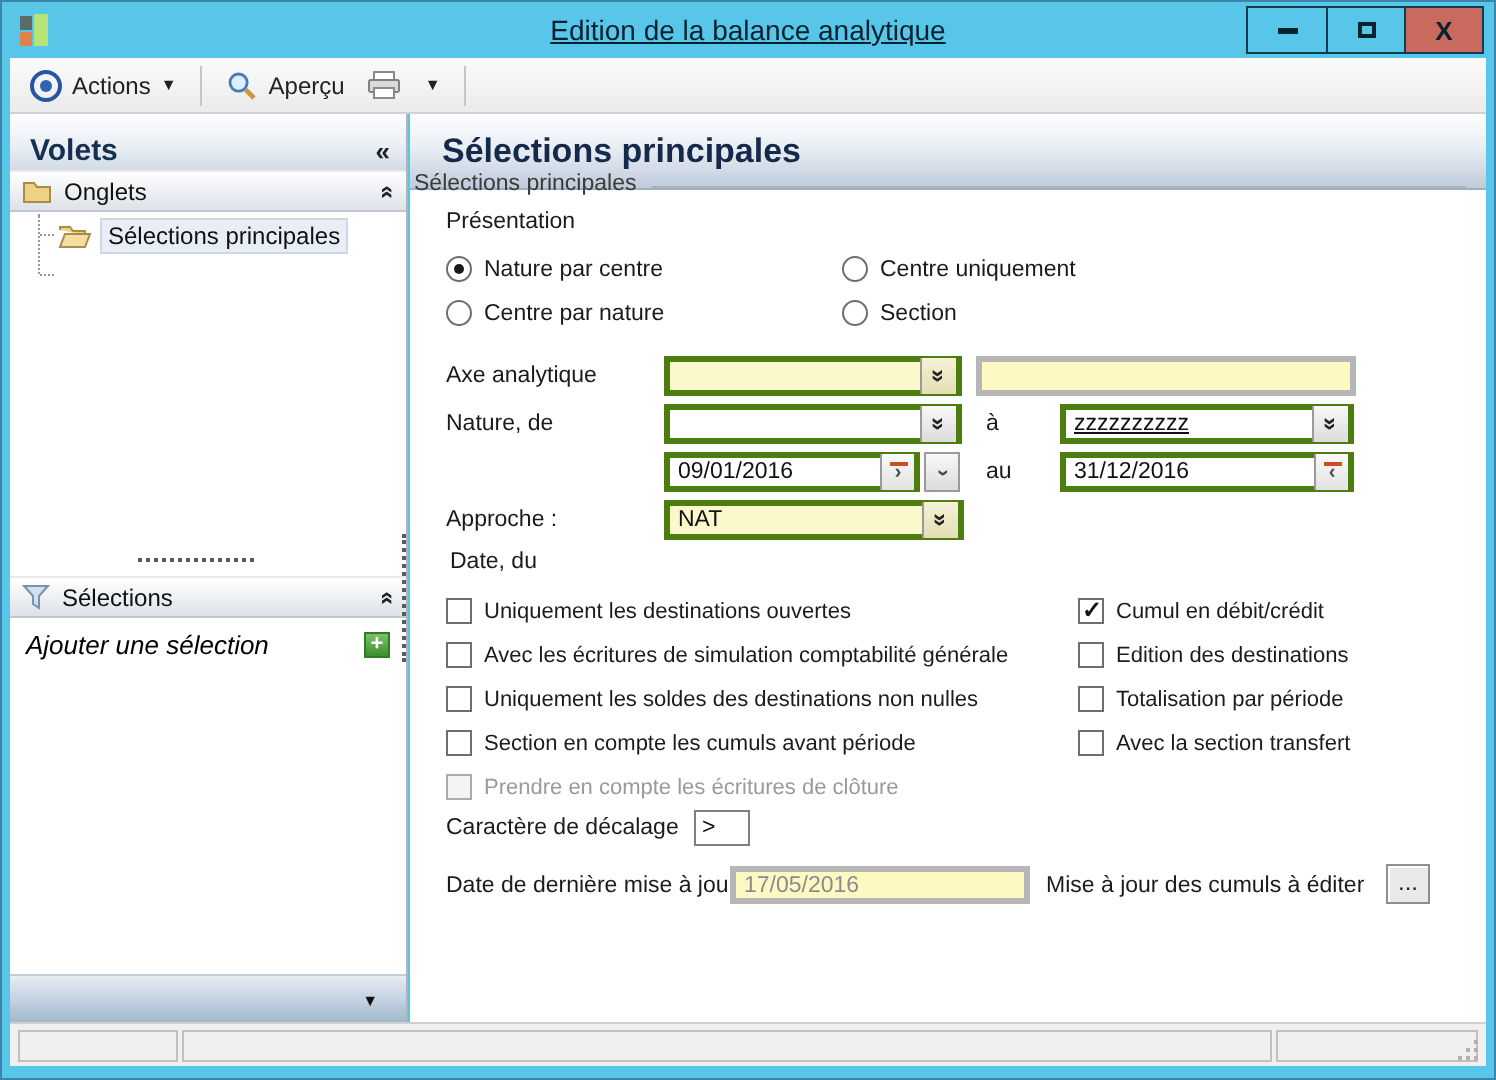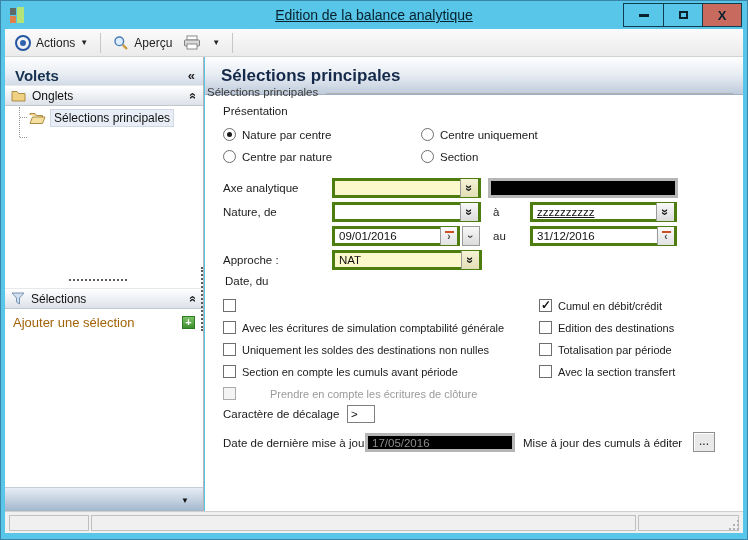--- a/index.html
+++ b/index.html
@@ -38,57 +38,57 @@
   .chev-dbl-left { margin-left:auto; font-weight:bold; font-size:13px; color:#222; }
   .section-header { position:absolute; left:0; right:0; height:21px; background:linear-gradient(#ffffff,#dde2e9); border-top:1px solid #e8e8e8; border-bottom:1px solid #c2c7cf; display:flex; align-items:center; padding:0 7px 0 6px; gap:6px; font-size:12px; color:#111; }
   .chev-dbl-up { margin-left:auto; font-weight:bold; font-size:12px; color:#222; display:inline-block; transform:rotate(-90deg); }
   .tree-item { position:absolute; left:0; height:19px; display:flex; align-items:center; gap:5px; font-size:12px; color:#111; }
   .tree-label.selected { background:#e9eef6; outline:1px solid #ccd8e6; padding:1px 3px; }
   .tree-guide-v { position:absolute; left:14px; top:50px; height:30px; border-left:1px dotted #979797; }
   .tree-guide-h { position:absolute; width:7px; border-top:1px dotted #979797; }
   .h-splitter { position:absolute; border-top:2px dotted #5a5a5a; }
   .v-splitter { position:absolute; border-left:2px dotted #5a5a5a; }
   .add-row { position:absolute; left:8px; right:8px; display:flex; align-items:center; }
-  .add-link { font-size:13px; color:#a16207; }
+  .add-link { font-size:13px; color:#000000;font-style:italic; }
   .plus-btn { margin-left:auto; width:13px; height:13px; background:linear-gradient(#7cc268,#3d8f2f); border:1px solid #2e7d24; color:#fff; font-size:11px; font-weight:bold; line-height:10px; text-align:center; }
   .sidebar-bottombar { position:absolute; left:0; right:0; bottom:0; height:24px; background:linear-gradient(#e6edf5,#a3b7cd); border-top:1px solid #c2cdda; }
   .sidebar-bottombar .tri-down { position:absolute; right:14px; top:8px; font-size:8px; color:#111; }
 
   
   .main { position:absolute; left:204px; top:56px; right:4px; bottom:28px; background:#fff; }
   .main .panel-header { padding-left:16px; }
   .main-title { font-size:17px; font-weight:bold; color:#15294a; }
   .group-row { position:absolute; left:2px; right:8px; top:29px; display:flex; }
   .group-label { font-size:11.5px; color:#3a3a3a; white-space:nowrap; }
   .group-line { flex:1; border-top:1px solid #b0b0b0; margin:7px 2px 0 8px; }
   .lbl { position:absolute; font-size:11.5px; color:#1b1b1b; white-space:nowrap; }
 
   .radio { position:absolute; width:13px; height:13px; border:1px solid #6e6e6e; border-radius:50%; background:#fff; }
   .radio.checked::after { content:""; position:absolute; left:3px; top:3px; width:5px; height:5px; border-radius:50%; background:#1a1a1a; }
 
   .field { position:absolute; height:20px; border:3px solid #4d7c0f; background:#fff; font-size:11.5px; display:flex; align-items:center; }
   .field .val { padding-left:4px; flex:1; white-space:nowrap; overflow:hidden; }
   .field.yellow { background:#FBF8CC; }
-  .field.disabled { background:#000000; border-color:#b6b6b6; }
+  .field.disabled { background:#fef9c3; border-color:#b6b6b6; }
   .field.disabled .val { color:#8c8c8c; }
   .underlined { text-decoration:underline; }
   .combo-btn { width:18px; height:18px; border-left:1px solid #9a9a9a; background:linear-gradient(#f8f8f8,#dcdcdc); display:flex; align-items:center; justify-content:center; }
   .field.yellow .combo-btn { background:linear-gradient(#f6f2d6,#e2deb6); }
   .dblchev { display:inline-block; transform:rotate(90deg); font-weight:bold; font-size:12px; color:#222; line-height:1; }
   .chev-down { display:inline-block; transform:rotate(90deg); font-weight:bold; font-size:11px; color:#444; line-height:1; }
   .date-nav { width:17px; height:18px; border-left:1px solid #9a9a9a; background:linear-gradient(#fafafa,#e2e2e2); display:flex; flex-direction:column; align-items:center; justify-content:center; }
   .date-nav .bar { width:9px; height:2px; background:#cc4e22; margin-bottom:0; }
   .date-nav .ar { font-size:10px; font-weight:bold; color:#4a4a4a; line-height:8px; }
   .drop-btn { position:absolute; width:18px; height:20px; border:1px solid #9a9a9a; background:linear-gradient(#f8f8f8,#dcdcdc); display:flex; align-items:center; justify-content:center; }
 
   .cb { position:absolute; width:13px; height:13px; border:1px solid #6e6e6e; background:#fff; }
   .cb.checked::after { content:"✓"; position:absolute; left:1px; top:-2px; font-size:12px; font-weight:bold; color:#111; }
   .cb.disabled { border-color:#ababab; background:#f4f4f4; }
   .chk-label { position:absolute; font-size:11px; color:#1b1b1b; white-space:nowrap; }
-  .chk-label.disabled { color:#9a9a9a;margin-left:28px; }
+  .chk-label.disabled { color:#9a9a9a; }
 
   .mini-input { position:absolute; width:28px; height:18px; border:1px solid #7f7f7f; background:#fff; font-size:11.5px; padding-left:3px; line-height:16px; }
   .dots-btn { position:absolute; width:22px; height:20px; background:#e9e9e9; border:1px solid #8f8f8f; box-shadow:inset 1px 1px 0 #fff; text-align:center; line-height:16px; font-size:12px; color:#222; }
 
   
   .statusbar { position:absolute; left:4px; right:4px; bottom:6px; height:22px; background:#f0f0f0; border-top:1px solid #cfcfcf; }
   .sb-cell { position:absolute; top:3px; height:16px; border:1px solid #c0c0c0; background:#f0f0f0; }
   .grip { position:absolute; right:4px; bottom:3px; width:12px; height:12px; }
   .grip i { position:absolute; width:2px; height:2px; background:#b2b2b2; }
 
@@ -260,20 +260,21 @@
 
     <div class="lbl" style="left:18px; top:197px;">Approche :</div>
     <div class="field yellow" style="left:127px; top:193px; width:150px;">
       <span class="val">NAT</span>
       <span class="combo-btn">
           <span class="dblchev">»</span>
         </span>
     </div>
 
     <span class="cb" style="left:18px; top:242px;"></span>
+    <div class="chk-label" style="left:37px; top:243px;">Uniquement les destinations ouvertes</div>
     <span class="cb" style="left:18px; top:264px;"></span>
     <div class="chk-label" style="left:37px; top:265px;">Avec les écritures de simulation comptabilité générale</div>
     <span class="cb" style="left:18px; top:286px;"></span>
     <div class="chk-label" style="left:37px; top:287px;">Uniquement les soldes des destinations non nulles</div>
     <span class="cb" style="left:18px; top:308px;"></span>
     <div class="chk-label" style="left:37px; top:309px;">Section en compte les cumuls avant période</div>
     <span class="cb disabled" style="left:18px; top:330px;"></span>
     <div class="chk-label disabled" style="left:37px; top:331px;">Prendre en compte les écritures de clôture</div>
 
     <span class="cb checked" style="left:334px; top:242px;"></span>

